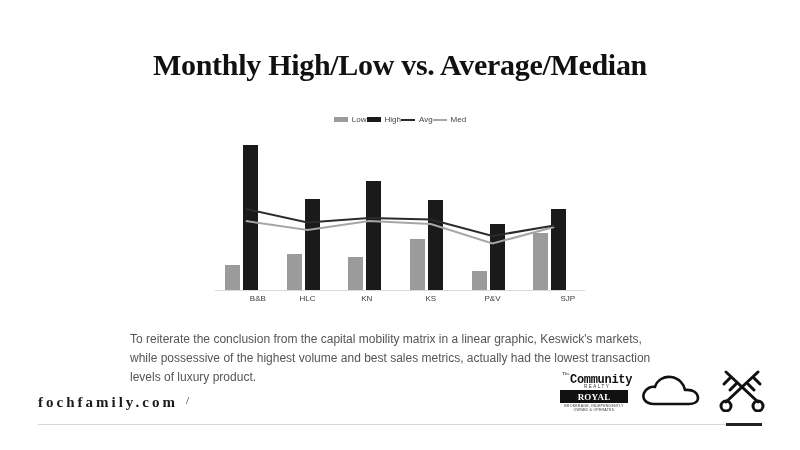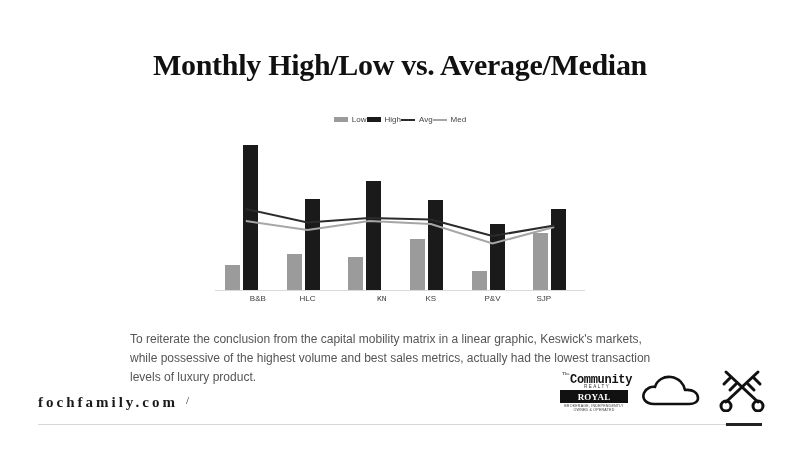--- a/index.html
+++ b/index.html
@@ -300,24 +300,24 @@
       </div>
     <svg class="plot" id="lines" viewBox="0 0 370 150" preserveAspectRatio="none">
         <polyline points="30.833333333333332,81 92.5,90 154.16666666666666,81 215.83333333333334,84 277.5,103.5 339.16666666666663,87" fill="none" stroke="#a6a6a6" stroke-width="2"></polyline>
         <polyline points="30.833333333333332,69 92.5,82.5 154.16666666666666,78 215.83333333333334,79.5 277.5,96 339.16666666666663,85.5" fill="none" stroke="#2b2b2b" stroke-width="2"></polyline>
       </svg>
   </div>
 
   <div class="x-labels" id="xlabels">
       <div class="x-label" style="left: 12px; width: 61.6667px;">B&amp;B</div>
       <div class="x-label" style="left: 61.6667px; width: 61.6667px;">HLC</div>
-      <div class="x-label" style="left: 136px; width: 61.6667px; font-family: Liberation Mono, monospace;">KN</div>
+      <div class="x-label" style="left: 121px; width: 61.6667px;">KN</div>
       <div class="x-label" style="left: 185px; width: 61.6667px;">KS</div>
       <div class="x-label" style="left: 246.667px; width: 61.6667px;">P&amp;V</div>
-      <div class="x-label" style="left: 298px; width: 61.6667px;">SJP</div>
+      <div class="x-label" style="left: 322px; width: 61.6667px;">SJP</div>
     </div>
 
   <div class="caption">To reiterate the conclusion from the capital mobility matrix in a linear graphic, Keswick's markets, while possessive of the highest volume and best sales metrics, actually had the lowest transaction levels of luxury product.</div>
 
   <div class="footer-rule"></div>
   <div class="footer-rule-dark"></div>
 
   <div class="site">fochfamily.com</div>
   <div class="slash">/</div>
 

